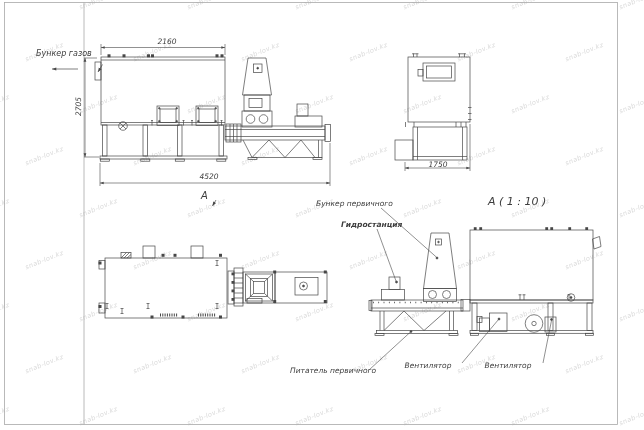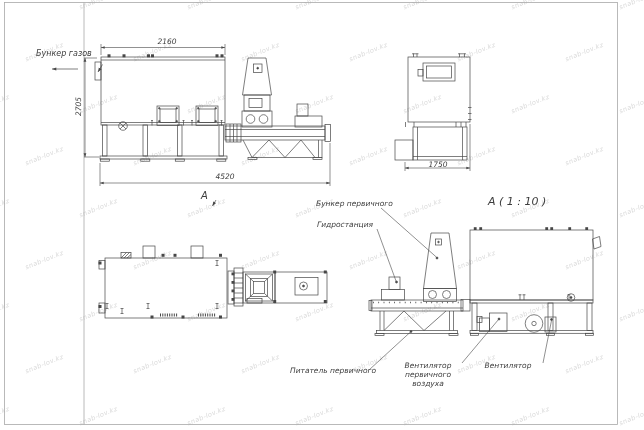--- a/index.html
+++ b/index.html
@@ -361,36 +361,35 @@
       </g>
     </g>
   </svg>
 
   <div class="lbl" style="left:36px;top:49px;font-size:8px;">Бункер газов</div>
 
   <div class="dim" style="left:150px;top:37px;width:34px;">2160</div>
 
   <div class="dim rot90" style="left:61px;top:102px;width:34px;">2705</div>
 
-  <div class="dim" style="left:208px;top:172px;width:34px;">4520</div>
+  <div class="dim" style="left:192px;top:172px;width:34px;">4520</div>
 
   <div class="dim" style="left:421px;top:159.5px;width:34px;">1750</div>
 
   <div class="viewmark" style="left:201px;top:190px;">А</div>
 
   <div class="lbl" style="left:488px;top:195px;font-size:11px;">А ( 1 : 10 )</div>
 
   <div class="lbl" style="left:316px;top:199px;">Бункер первичного</div>
 
-  <div class="lbl" style="left:317px;top:220px;">Гидростанция</div>
+  <div class="lbl" style="left:341px;top:220px;font-weight:bold;">Гидростанция</div>
 
   <div class="lbl" style="left:290px;top:366px;">Питатель первичного</div>
 
   <div class="lbl center" style="left:391px;top:361px;width:74px;">
     <div>Вентилятор</div>
-    <div>первичного воздуха</div>
   </div>
 
   <div class="lbl center" style="left:469px;top:361px;width:78px;">
     <div>Вентилятор</div>
   </div>
 
 </div>
 
 </body></html>

